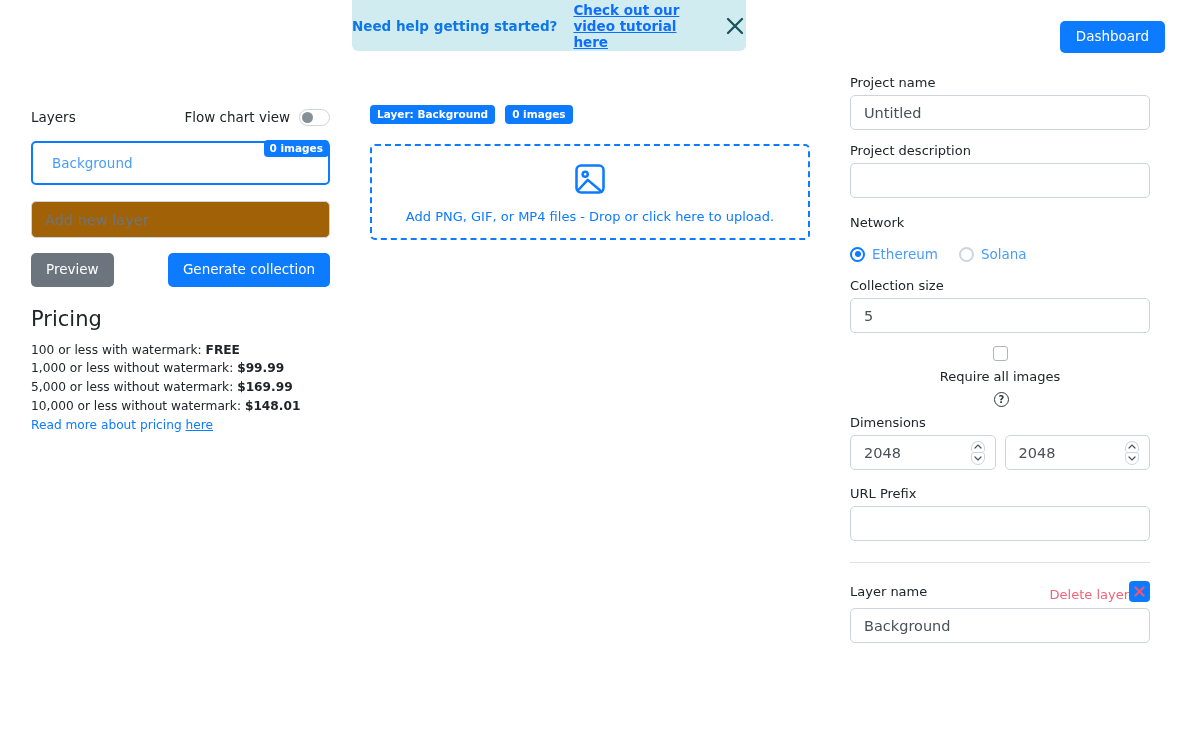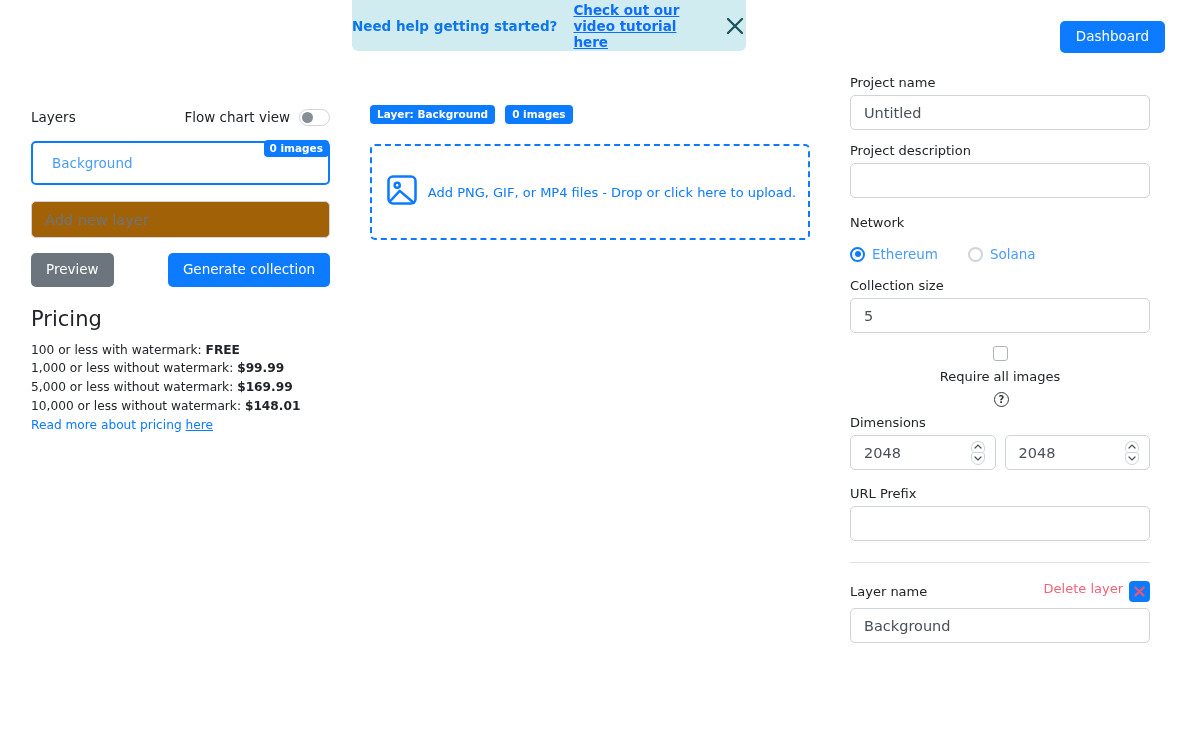--- a/index.html
+++ b/index.html
@@ -133,21 +133,21 @@
   .chip-row{ display:flex; gap:10px; align-items:center; height:17px; }
   .chip{
     background:#0d7bff; color:#fff;
     font-size:10.5px; font-weight:bold;
     border-radius:4px; padding:4px 7px; line-height:1;
   }
   .dropzone{
     margin-top:21px;
     height:96px;
     border:2px dashed #0d7bff; border-radius:5px;
-    display:flex; flex-direction:row;
+    display:flex; flex-direction:column;
     align-items:center; justify-content:center;
     gap:8px;
     cursor:pointer;
     background:#fff;
   }
   .dropzone .dz-text{ font-size:13px; color:#0d7bff; }
 
   
   #right-panel{
     position:absolute; left:850px; top:75px; width:300px;
@@ -168,21 +168,21 @@
     width:100%; height:35px;
     border:1px solid #ced4da; border-radius:5px;
     background:#fff; resize:none;
     padding:7px 13px;
     font-family:"DejaVu Sans", sans-serif;
     font-size:14.5px; color:#495057;
   }
   .spacer-16{ height:16px; }
   .spacer-13{ height:13px; }
 
-  .radio-row{ display:flex; align-items:flex-start; gap:30px; margin-top:16px; }
+  .radio-row{ display:flex; align-items:flex-start; gap:21px; margin-top:16px; }
   .radio-item{ display:flex; align-items:center; gap:7px; cursor:pointer; }
   .radio-outer{
     width:15px; height:15px; border-radius:50%;
     border:2px solid #ced4da; background:#fff;
     display:flex; align-items:center; justify-content:center; flex:none;
   }
   .radio-outer.checked{ border-color:#0d7bff; }
   .radio-outer.checked .radio-dot{
     width:6px; height:6px; border-radius:50%; background:#0d7bff;
   }
@@ -216,21 +216,21 @@
   .spin-btn.up{ border-radius:7px 7px 3px 3px; border-bottom:none;}
   .spin-btn.down{ border-radius:3px 3px 7px 7px; }
 
   .divider{
     height:1px; background:#dee2e6; margin:21px 0 18px 0;
   }
   .layer-name-row{
     display:flex; align-items:center; justify-content:space-between;
     margin-bottom:6px;
   }
-  .delete-group{ display:flex; align-items:flex-start; gap:6px; }
+  .delete-group{ display:flex; align-items:flex-end; }
   .delete-text{ font-size:13px; color:#f06478; cursor:pointer; }
   .delete-x-btn{
     width:21px;height:21px;background:#0d7bff;border-radius:4px;
     display:flex;align-items:center;justify-content:center;
     cursor:pointer; border:none; padding:0;
   }
 </style>
 </head>
 <body>
 

